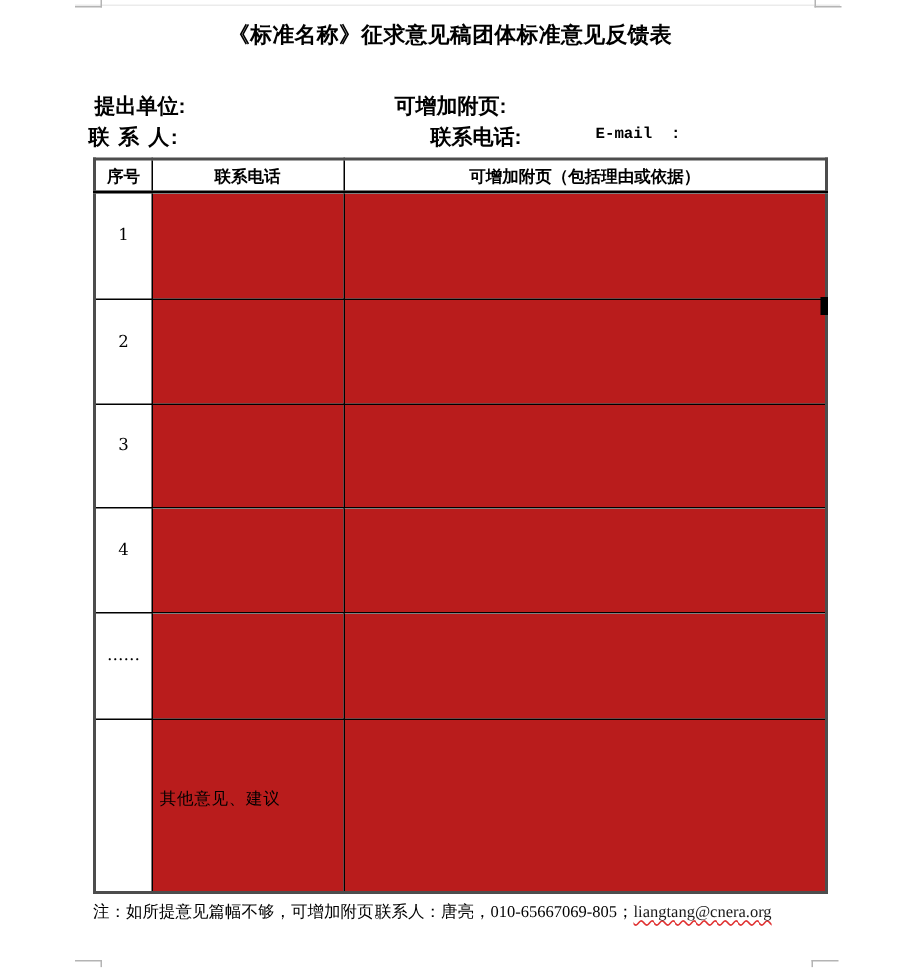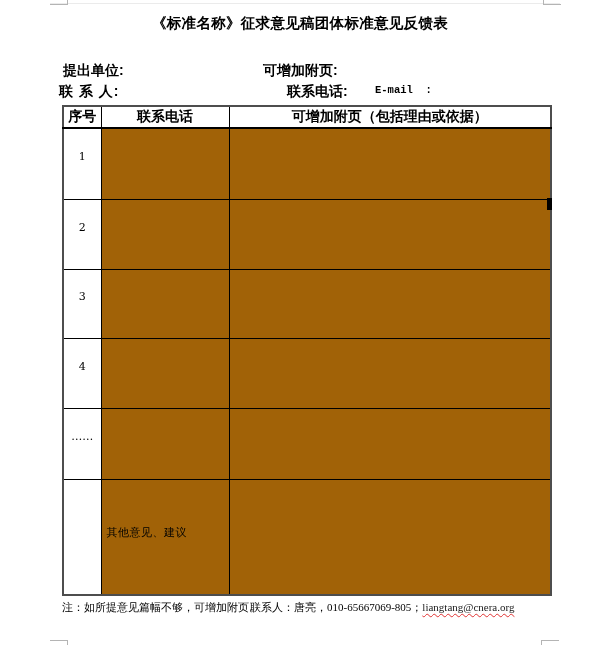--- a/index.html
+++ b/index.html
@@ -19,37 +19,37 @@
   .doc-title {
     position:absolute; top:14px; left:0; width:600px; text-align:center;
     font-size:14.5px; font-weight:bold; letter-spacing:0.3px;
   }
 
   .info-label { position:absolute; font-size:14px; font-weight:bold; white-space:pre; }
   .lbl-unit   { left:63px;  top:62px; }
   .lbl-date   { left:263px; top:62px; }
   .lbl-person { left:59px;  top:83px; letter-spacing:1px; }
   .lbl-phone  { left:263px; top:83px;margin-left:24px; }
-  .lbl-email  { left:375px; top:84px; font-family:"Liberation Mono", monospace; font-size:10.5px; }
+  .lbl-email  { left:397px; top:84px; font-family:"Liberation Mono", monospace; font-size:10.5px; }
 
   table.fb-table {
     position:absolute; left:62px; top:105px;
     border-collapse:collapse; table-layout:fixed; width:488px;
     border:2px solid #4d4d4d;
   }
   .fb-table th, .fb-table td { border:1px solid #000; padding:0; overflow:hidden; }
   .fb-table th {
-    font-size:14px; font-weight:bold; text-align:center; vertical-align:middle;
+    font-size:11px; font-weight:bold; text-align:center; vertical-align:middle;
     border-bottom:2px solid #000; height:20px;
   }
   .fb-table td.no-cell {
     font-family:"DejaVu Serif","Liberation Serif",serif; font-size:11px;
     text-align:center; vertical-align:middle; padding-bottom:14px;
   }
-  .fb-table td.clause-cell, .fb-table td.content-cell { background:#a16207; }
+  .fb-table td.clause-cell, .fb-table td.content-cell { background:#b91c1c; }
   .fb-table td.other-label {
     font-size:11px; text-align:left; vertical-align:middle;
     padding-left:5px; padding-bottom:8px; letter-spacing:0.5px;
   }
   tr.r1 { height:71px; } tr.r2 { height:70px; } tr.r3 { height:69px; }
   tr.r4 { height:70px; } tr.r5 { height:71px; } tr.r6 { height:116px; }
 
   .border-artifact { position:absolute; left:547px; top:198px; width:5px; height:12px; background:#000; }
 
   .footer-line { position:absolute; top:600px; left:0; width:600px; font-size:11px; }

